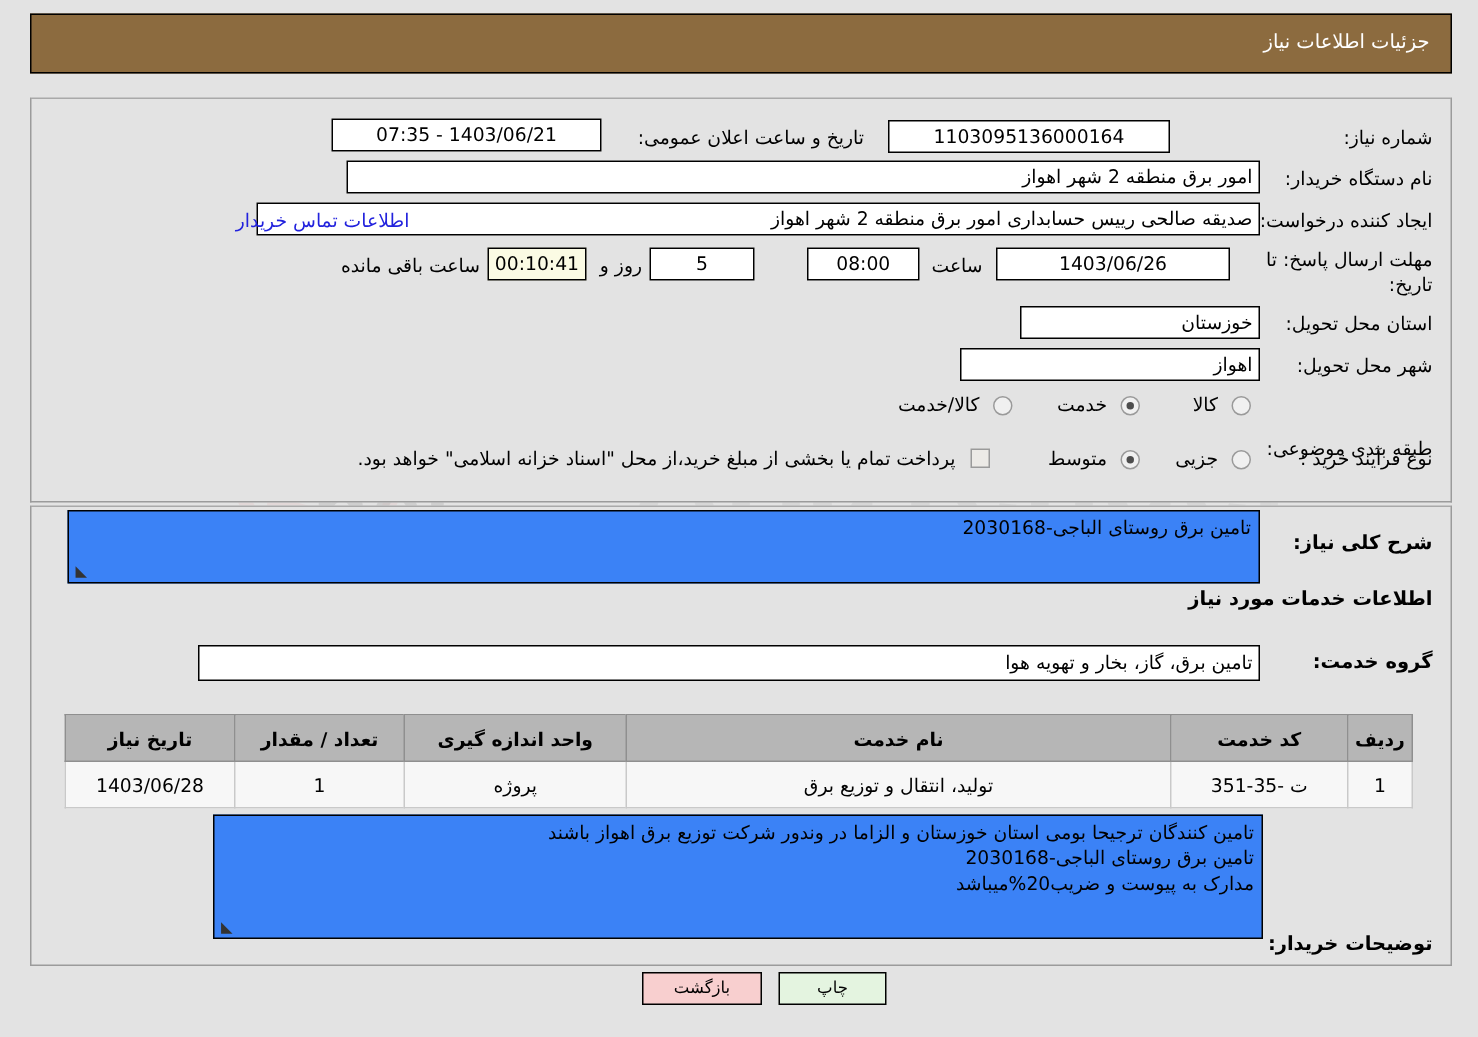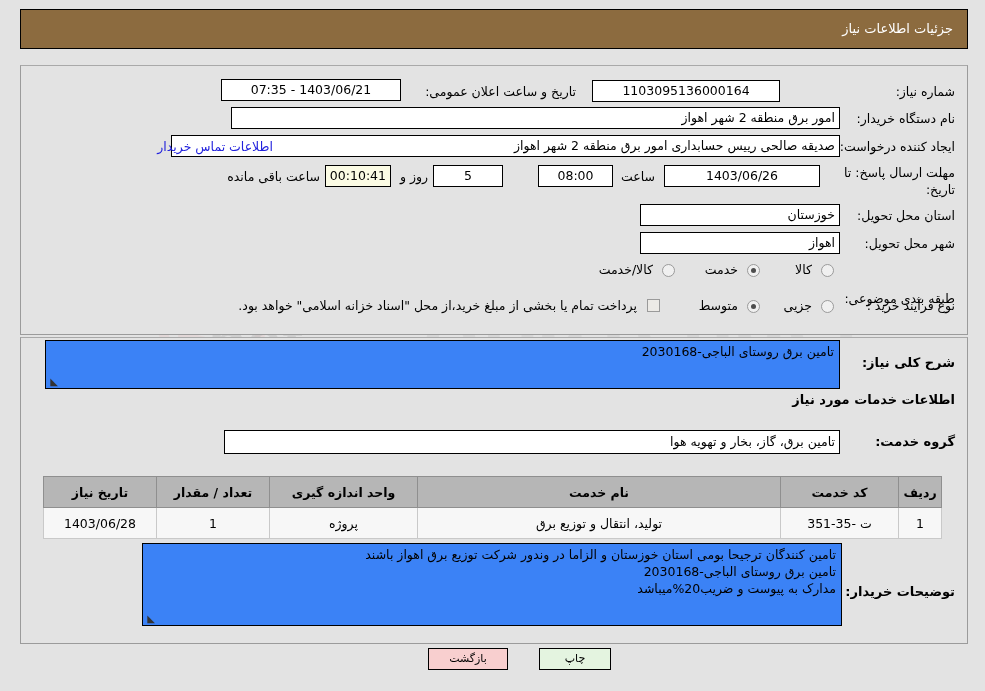--- a/index.html
+++ b/index.html
@@ -223,21 +223,21 @@
     border: 1px solid #000;
     box-sizing: border-box;
     height: 22px;
     line-height: 20px;
     text-align: center;
     font-size: 11px;
     cursor: pointer;
     z-index: 3;
   }
   .btn-back  { background: #f8cfcf; }
-  .btn-print { background: #e4f4e0; margin-left: 20px; }
+  .btn-print { background: #e4f4e0; }
 </style>
 </head>
 <body>
 
 <div class="watermark">
   <svg class="wm-shield" viewBox="0 0 120 140">
     <path d="M60 4 L114 26 L114 74 C114 108 90 128 60 136 C30 128 6 108 6 74 L6 26 Z" fill="none" stroke="#e2c2c2" stroke-width="9"></path>
     <path d="M38 66 L54 84 L84 46" fill="none" stroke="#e2c2c2" stroke-width="9" stroke-linecap="round"></path>
   </svg>
   <svg class="wm-arrow" viewBox="0 0 130 90">
@@ -270,21 +270,21 @@
 <div class="lbl lbl-r" style="right:30px; top:182px; width:130px; z-index:4;">تاریخ:</div>
 <div class="fld center" style="right:165px; top:165px; width:156px; z-index:4;">1403/06/26</div>
 <div class="lbl" style="right:330px; top:169px; z-index:4;">ساعت</div>
 <div class="fld center" style="right:372px; top:165px; width:75px; z-index:4;">08:00</div>
 <div class="fld center" style="right:482px; top:165px; width:70px; z-index:4;">5</div>
 <div class="lbl" style="right:557px; top:169px; z-index:4;">روز و</div>
 <div class="fld center yellow" style="right:594px; top:165px; width:66px; z-index:4;">00:10:41</div>
 <div class="lbl" style="right:665px; top:169px; z-index:4;">ساعت باقی مانده</div>
 
 <div class="lbl" style="right:30px; top:208px; z-index:4;">استان محل تحویل:</div>
-<div class="fld right" style="right:145px; top:204px; width:200px; z-index:4;">خوزستان</div>
+<div class="fld right" style="right:145px; top:204px; width:160px; z-index:4;">خوزستان</div>
 
 <div class="lbl" style="right:30px; top:236px; z-index:4;">شهر محل تحویل:</div>
 <div class="fld right" style="right:145px; top:232px; width:200px; z-index:4;">اهواز</div>
 
 <div class="lbl" style="right:30px; top:263px; z-index:4;margin-top:28px;">طبقه بندی موضوعی:</div>
 
 <div class="radio" style="right:151px; top:264px; z-index:4;"></div>
 <div class="lbl" style="right:173px; top:262px; z-index:4;">کالا</div>
 
 <div class="radio on" style="right:225px; top:264px; z-index:4;"></div>
@@ -308,21 +308,21 @@
 
 <div class="lbl bold-lbl" style="right:30px; top:355px; font-size:13px; z-index:4;">شرح کلی نیاز:</div>
 <div class="ta" style="right:145px; top:340px; width:795px; height:49px; z-index:4;">
   <span>تامین برق روستای الباجی-2030168</span>
   <span class="grip">◣</span>
 </div>
 
 <div class="section-title" style="right:30px; top:392px; z-index:4;">اطلاعات خدمات مورد نیاز</div>
 
 <div class="lbl bold-lbl" style="right:30px; top:434px; font-size:13px; z-index:4;">گروه خدمت:</div>
-<div class="fld right" style="right:145px; top:430px; width:616px; height:24px; line-height:22px; z-index:4;">تامین برق، گاز، بخار و تهویه هوا</div>
+<div class="fld right" style="right:145px; top:430px; width:708px; height:24px; line-height:22px; z-index:4;">تامین برق، گاز، بخار و تهویه هوا</div>
 
 <div class="tbl-wrap">
   <table class="grid">
     <thead>
       <tr>
         <th style="width:40px">ردیف</th>
         <th style="width:115px">کد خدمت</th>
         <th>نام خدمت</th>
         <th style="width:145px">واحد اندازه گیری</th>
         <th style="width:110px">تعداد / مقدار</th>
@@ -335,21 +335,21 @@
         <td>ت -35-351</td>
         <td>تولید، انتقال و توزیع برق</td>
         <td>پروژه</td>
         <td>1</td>
         <td>1403/06/28</td>
       </tr>
     </tbody>
   </table>
 </div>
 
-<div class="lbl bold-lbl" style="right:30px; top:584px; font-size:13px; z-index:4;">توضیحات خریدار:</div>
+<div class="lbl bold-lbl" style="right:30px; top:622px; font-size:13px; z-index:4;">توضیحات خریدار:</div>
 <div class="ta" style="right:143px; top:543px; width:700px; height:83px; z-index:4;">
   <div id="buyer-notes-text">
       <div>تامین کنندگان ترجیحا بومی استان خوزستان و الزاما در وندور شرکت توزیع برق اهواز باشند</div>
       <div>تامین برق روستای الباجی-2030168</div>
       <div>مدارک به پیوست و ضریب20%میباشد</div>
     </div>
   <span class="grip">◣</span>
 </div>
 
 <div class="btn btn-print" style="left:519px; top:648px; width:72px;">چاپ</div>

